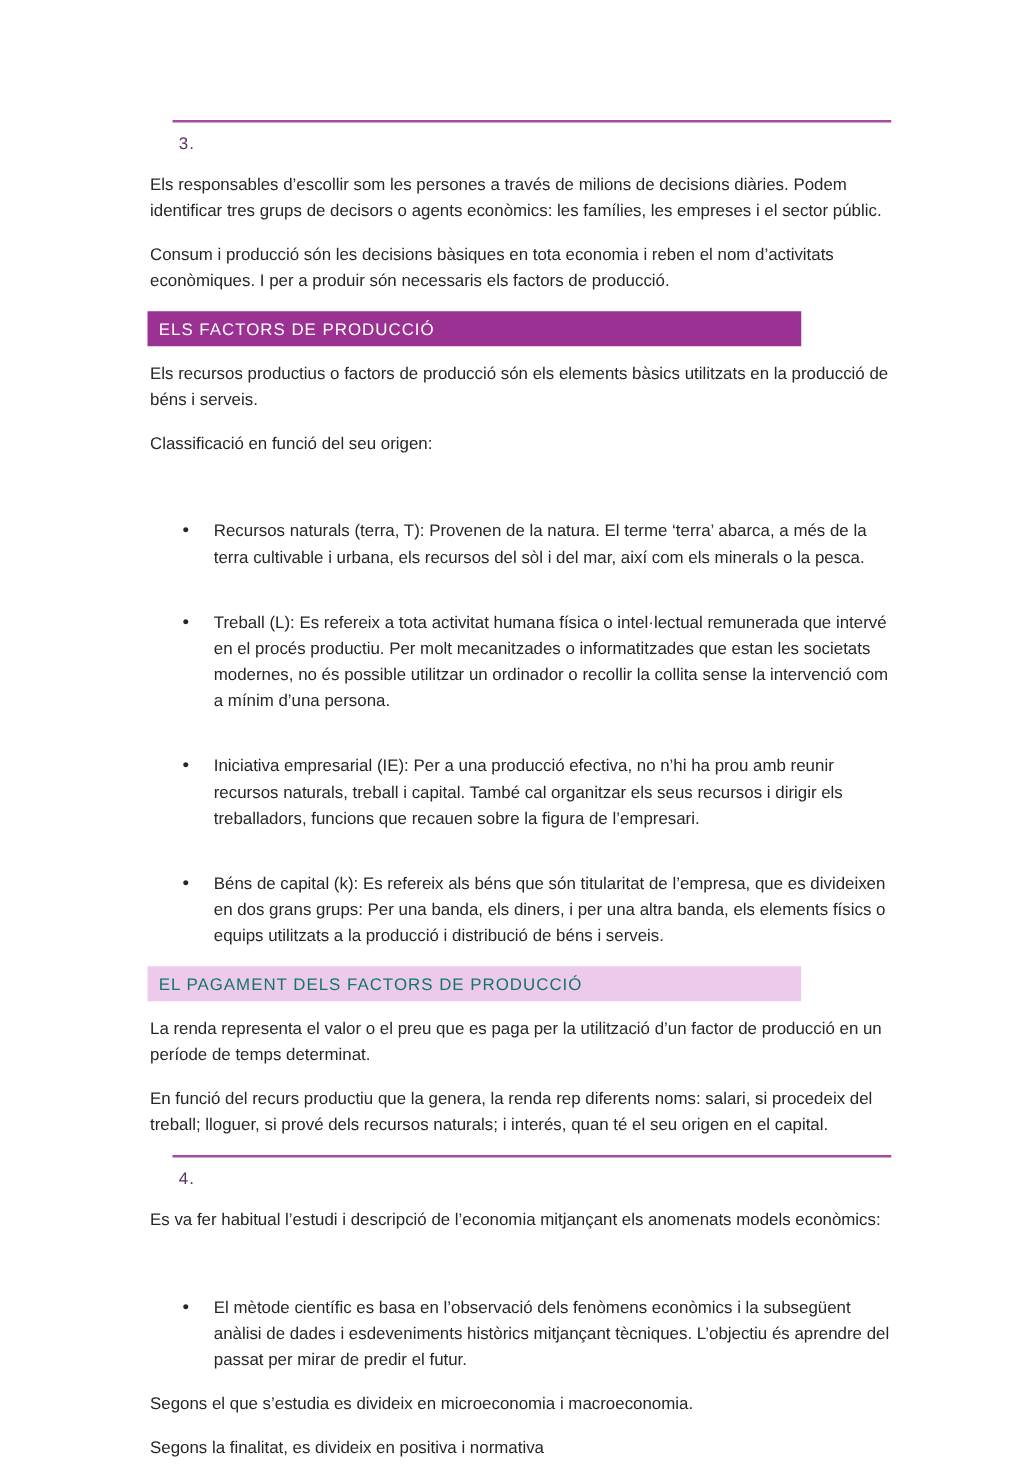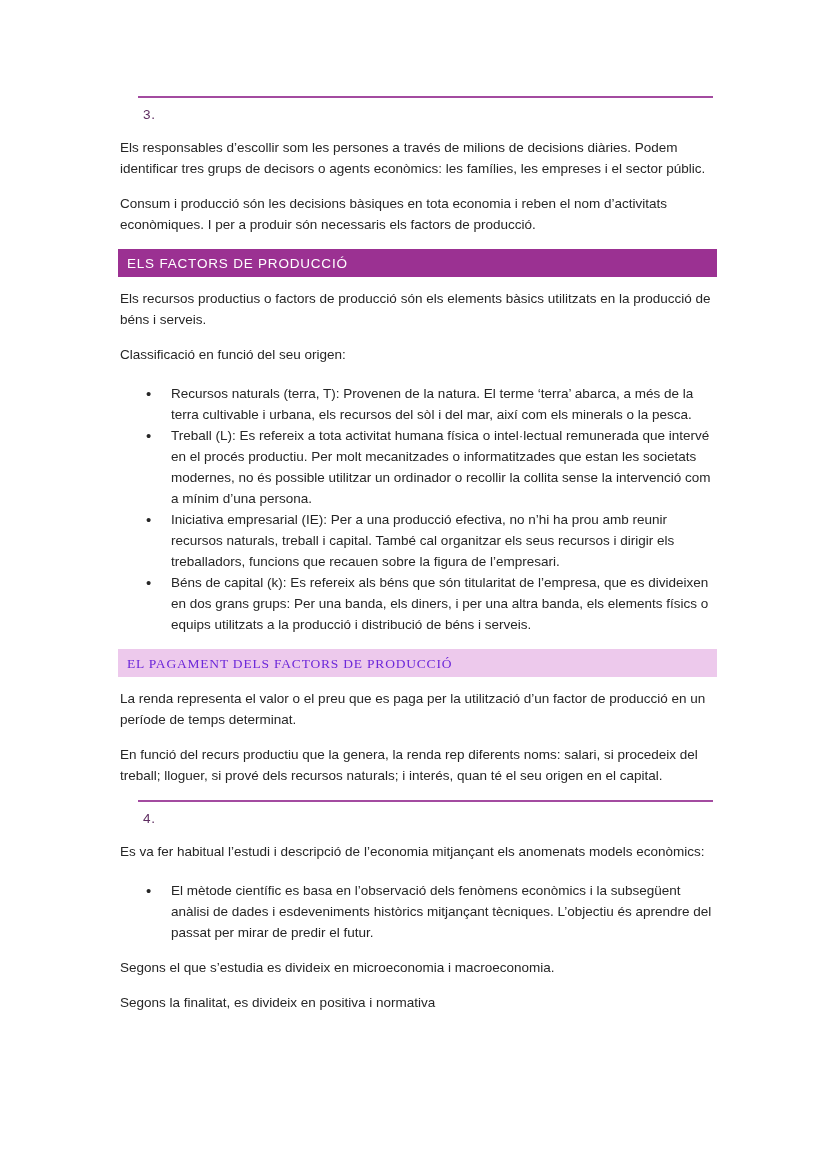--- a/index.html
+++ b/index.html
@@ -37,43 +37,44 @@
     gap: 13px;
     padding-left: 5px;
     color: #5e2c60;
     letter-spacing: 0.8px;
     font-size: 13.5px;
   }
 
   
   .banner {
     margin-left: -2px;
-    width: 599px;
+    width: 523px;
     height: 28px;
     display: flex;
     align-items: center;
     box-sizing: border-box;
     padding-left: 9px;
     letter-spacing: 0.8px;
     font-size: 13.5px;
     margin-bottom: 11px;
     text-align: center;
   }
   .banner-dark { background: #9b3192; color: #ffffff; margin-top: 6px; }
-  .banner-pink { background: #edc9ec; color: #6d28d9; margin-top: 14px; font-family: Liberation Serif, serif; }
+  .banner-pink { background: #edc9ec; color: #0f766e; margin-top: 14px; }
 
   
   ul.bullets {
     list-style: none;
     margin: 0 0 14px 0;
     padding: 0;
   }
   ul.bullets li {
     position: relative;
     padding-left: 51px;
+    margin-top: 31px;
   }
   ul.bullets li::before {
     content: "\2022";
     position: absolute;
     left: 26px;
     top: 0;
     font-size: 15px;
   }
   .spacer-sm { height: 4px; }
 </style>

